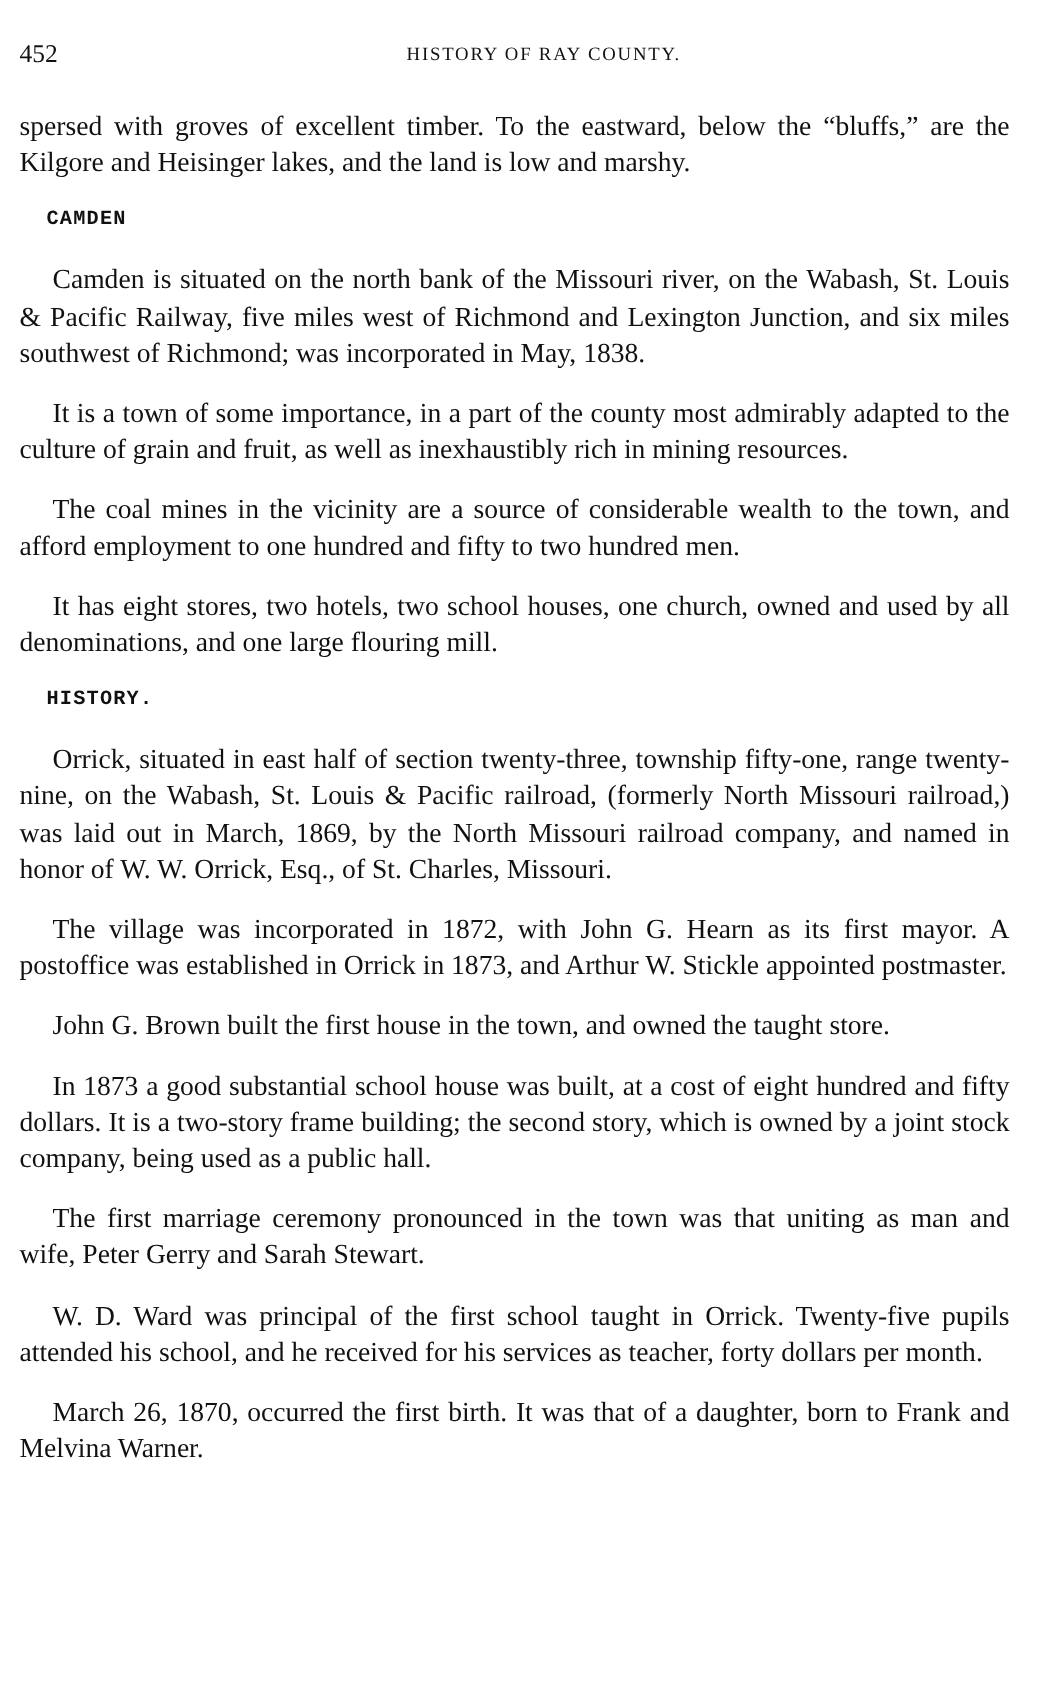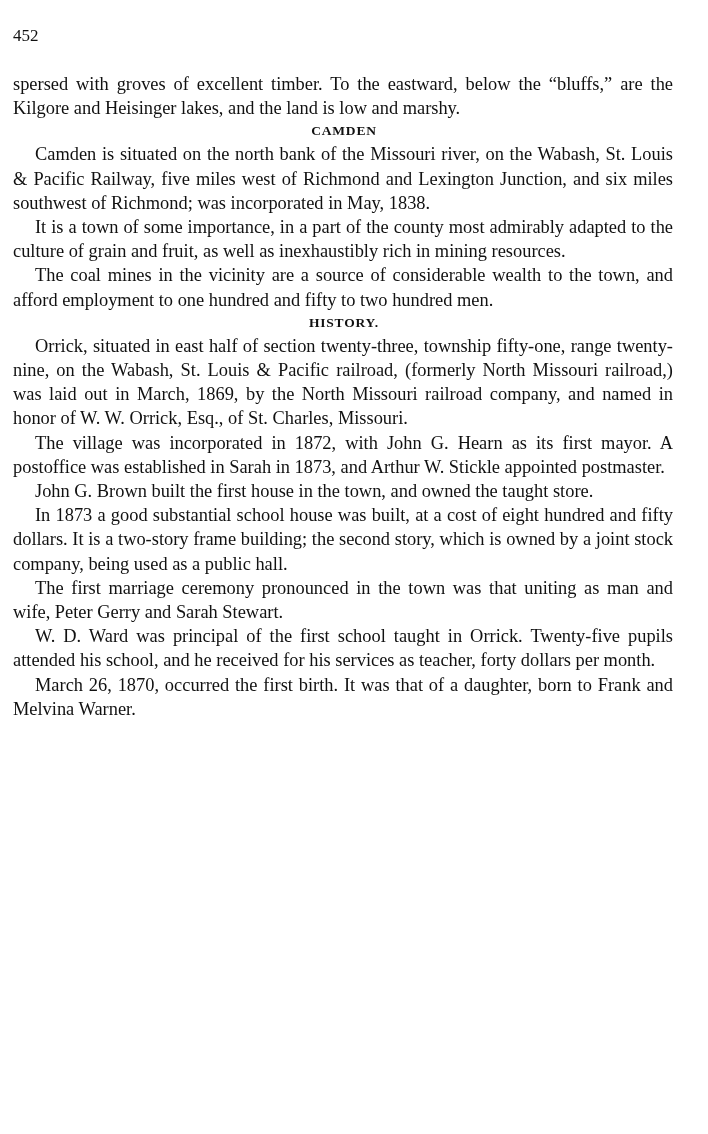--- a/index.html
+++ b/index.html
@@ -16,44 +16,46 @@
   .running-title {
     position: absolute; left: 0; right: 0; top: 3px; text-align: center;
     font-size: 12.5px; letter-spacing: 1.2px; padding-left: 40px;
   }
   .body-text {
     position: absolute; top: 72px; left: 13px; width: 660px;
     font-size: 18.4px; line-height: 24.2px; text-align: justify;
   }
   .para { margin: 0; text-indent: 22px; }
   .para.noindent { text-indent: 0; }
-  .para + .para { margin-top: 0; }
+  .para + .para { margin-top: 16px; }
   .section-heading {
-    text-align: center; font-size: 13.5px; letter-spacing: 0.8px;
-    margin: 0; line-height: 22px; padding-left: 2px;
+    font-size: 13.5px; letter-spacing: 0.8px;
+    margin: 16px; line-height: 22px; padding-left: 2px; font-family: Liberation Mono, monospace;
   }
 </style>
 </head>
 <body>
 
 <div class="page">
   <div class="running-head">
     <span class="page-number">452</span>
+    <span class="running-title">HISTORY OF RAY COUNTY.</span>
   </div>
 
   <div class="body-text">
     <p class="para noindent">spersed with groves of excellent timber. To the eastward, below the “bluffs,” are the Kilgore and Heisinger lakes, and the land is low and marshy.</p>
 
     <h2 class="section-heading">CAMDEN</h2>
     <p class="para">Camden is situated on the north bank of the Missouri river, on the Wabash, St. Louis &amp; Pacific Railway, five miles west of Richmond and Lexington Junction, and six miles southwest of Richmond; was incorporated in May, 1838.</p>
     <p class="para">It is a town of some importance, in a part of the county most admirably adapted to the culture of grain and fruit, as well as inexhaustibly rich in mining resources.</p>
     <p class="para">The coal mines in the vicinity are a source of considerable wealth to the town, and afford employment to one hundred and fifty to two hundred men.</p>
+    <p class="para">It has eight stores, two hotels, two school houses, one church, owned and used by all denominations, and one large flouring mill.</p>
 
     <h2 class="section-heading">HISTORY.</h2>
     <p class="para">Orrick, situated in east half of section twenty-three, township fifty-one, range twenty-nine, on the Wabash, St. Louis &amp; Pacific railroad, (formerly North Missouri railroad,) was laid out in March, 1869, by the North Missouri railroad company, and named in honor of W. W. Orrick, Esq., of St. Charles, Missouri.</p>
-    <p class="para">The village was incorporated in 1872, with John G. Hearn as its first mayor. A postoffice was established in Sarah in 1873, and Arthur W. Stickle appointed postmaster.</p>
+    <p class="para">The village was incorporated in 1872, with John G. Hearn as its first mayor. A postoffice was established in Orrick in 1873, and Arthur W. Stickle appointed postmaster.</p>
     <p class="para">John G. Brown built the first house in the town, and owned the taught store.</p>
     <p class="para">In 1873 a good substantial school house was built, at a cost of eight hundred and fifty dollars. It is a two-story frame building; the second story, which is owned by a joint stock company, being used as a public hall.</p>
     <p class="para">The first marriage ceremony pronounced in the town was that uniting as man and wife, Peter Gerry and Sarah Stewart.</p>
     <p class="para">W. D. Ward was principal of the first school taught in Orrick. Twenty-five pupils attended his school, and he received for his services as teacher, forty dollars per month.</p>
     <p class="para">March 26, 1870, occurred the first birth. It was that of a daughter, born to Frank and Melvina Warner.</p>
   </div>
 </div>
 
 </body></html>

